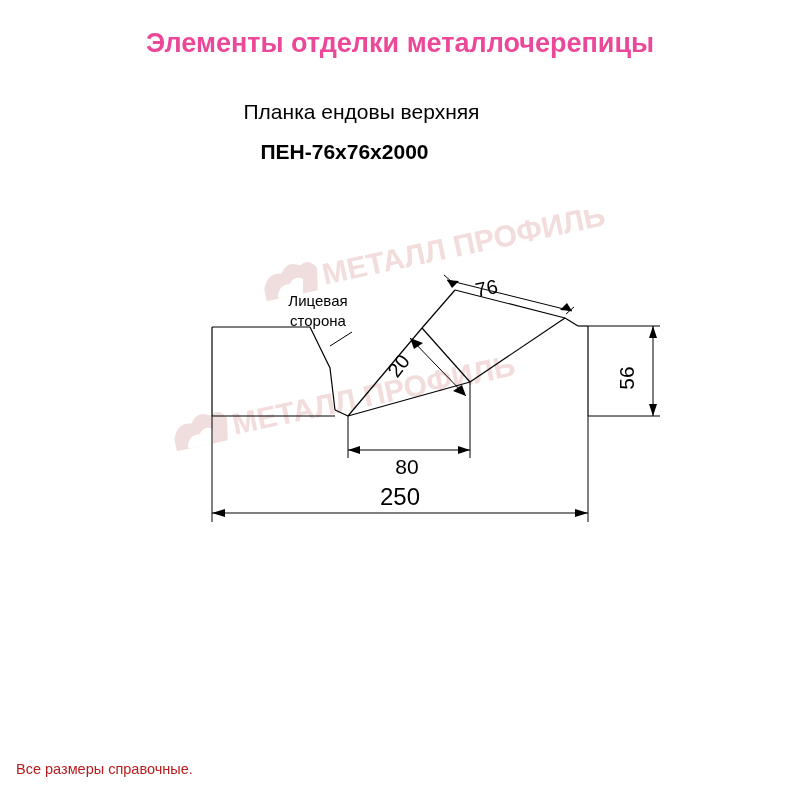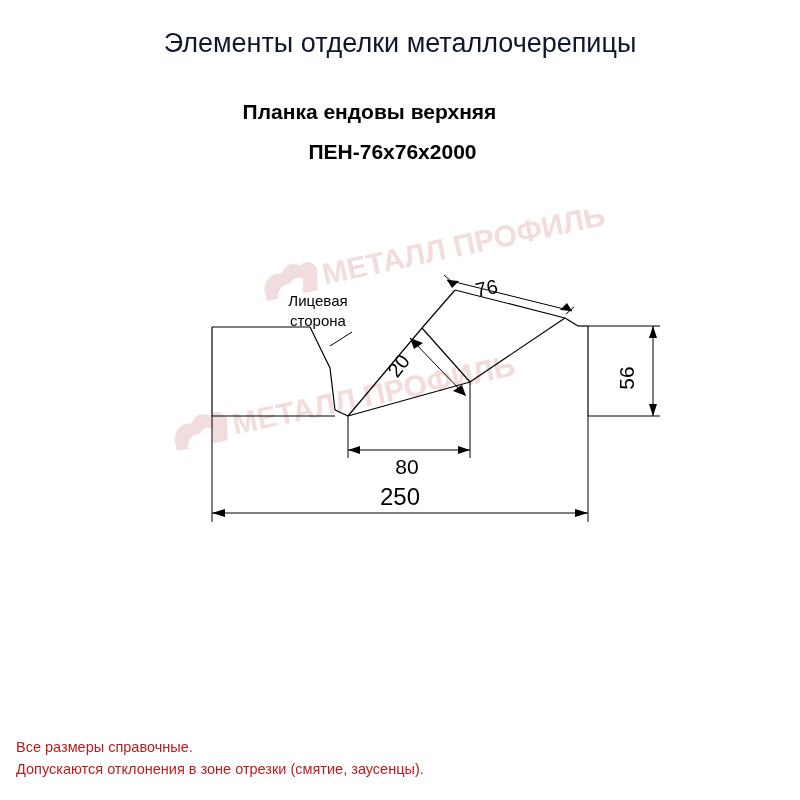--- a/index.html
+++ b/index.html
@@ -22,46 +22,44 @@
   }
   .title-block {
     position: absolute;
     top: 26px;
     left: 0;
     width: 800px;
     text-align: center;
   }
   .main-title {
     font-size: 27px;
-    font-weight: normal;
+    font-weight: bold;
     letter-spacing: 0px;
-    color: #0f172a;
+    color: #ec4899;
     line-height: 34px;
   }
   .sub-title {
     position: absolute;
     top: 100px;
     left: 0;
     width: 723px;
     text-align: center;
     font-size: 21px;
-    font-weight: bold;
+    font-weight: normal;
     color: #000;
-    padding-left: 8px;
   }
   .sub-title-2 {
     position: absolute;
     top: 140px;
     left: 0;
     width: 689px;
     text-align: center;
     font-size: 21px;
     font-weight: bold;
     color: #000;
-    margin-left: 48px;
   }
   .drawing {
     position: absolute;
     top: 210px;
     left: 0;
     width: 800px;
     height: 380px;
   }
   .footnotes {
     position: absolute;
@@ -185,16 +183,15 @@
         <path d="M212 303 l13 -4 l0 8 z" fill="#000" stroke="none"></path>
         <path d="M588 303 l-13 -4 l0 8 z" fill="#000" stroke="none"></path>
       </g>
       <text x="400" y="295" font-size="24" text-anchor="middle">250</text>
 
     </svg>
   </div>
 
   <div class="footnotes">
     <div>Все размеры справочные.</div>
-    <div>Допускаются отклонения в зоне отрезки (смятие, заусенцы).</div>
   </div>
 
 </div>
 
 </body></html>

